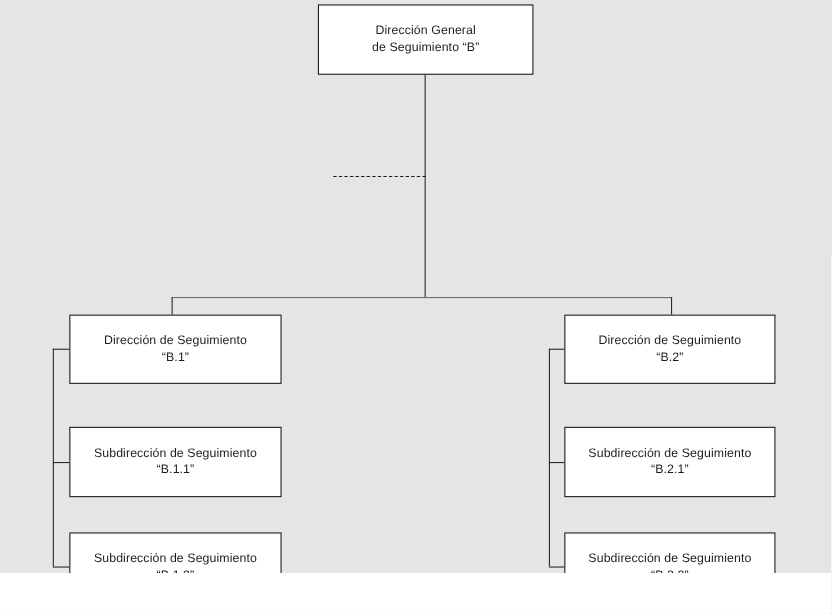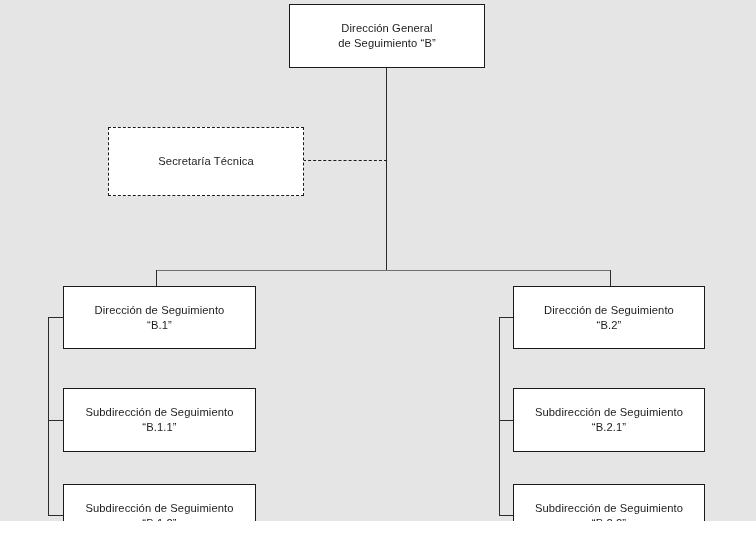--- a/index.html
+++ b/index.html
@@ -118,23 +118,20 @@
   <div class="connector v dark" id="spine-right"></div>
   <div class="connector h dark" id="stub-right-b2"></div>
   <div class="connector h dark" id="stub-right-b21"></div>
   <div class="connector h dark" id="stub-right-b22"></div>
 
   <div class="node" id="node-root">
     <span class="node-label">Dirección General
 de Seguimiento “B”</span>
   </div>
 
-  <div class="node dashed" id="node-staff">
-    <span class="node-label">Secretaría Técnica</span>
-  </div>
 
   <div class="node" id="node-b1">
     <span class="node-label">Dirección de Seguimiento
 “B.1”</span>
   </div>
 
   <div class="node" id="node-b11">
     <span class="node-label">Subdirección de Seguimiento
 “B.1.1”</span>
   </div>

